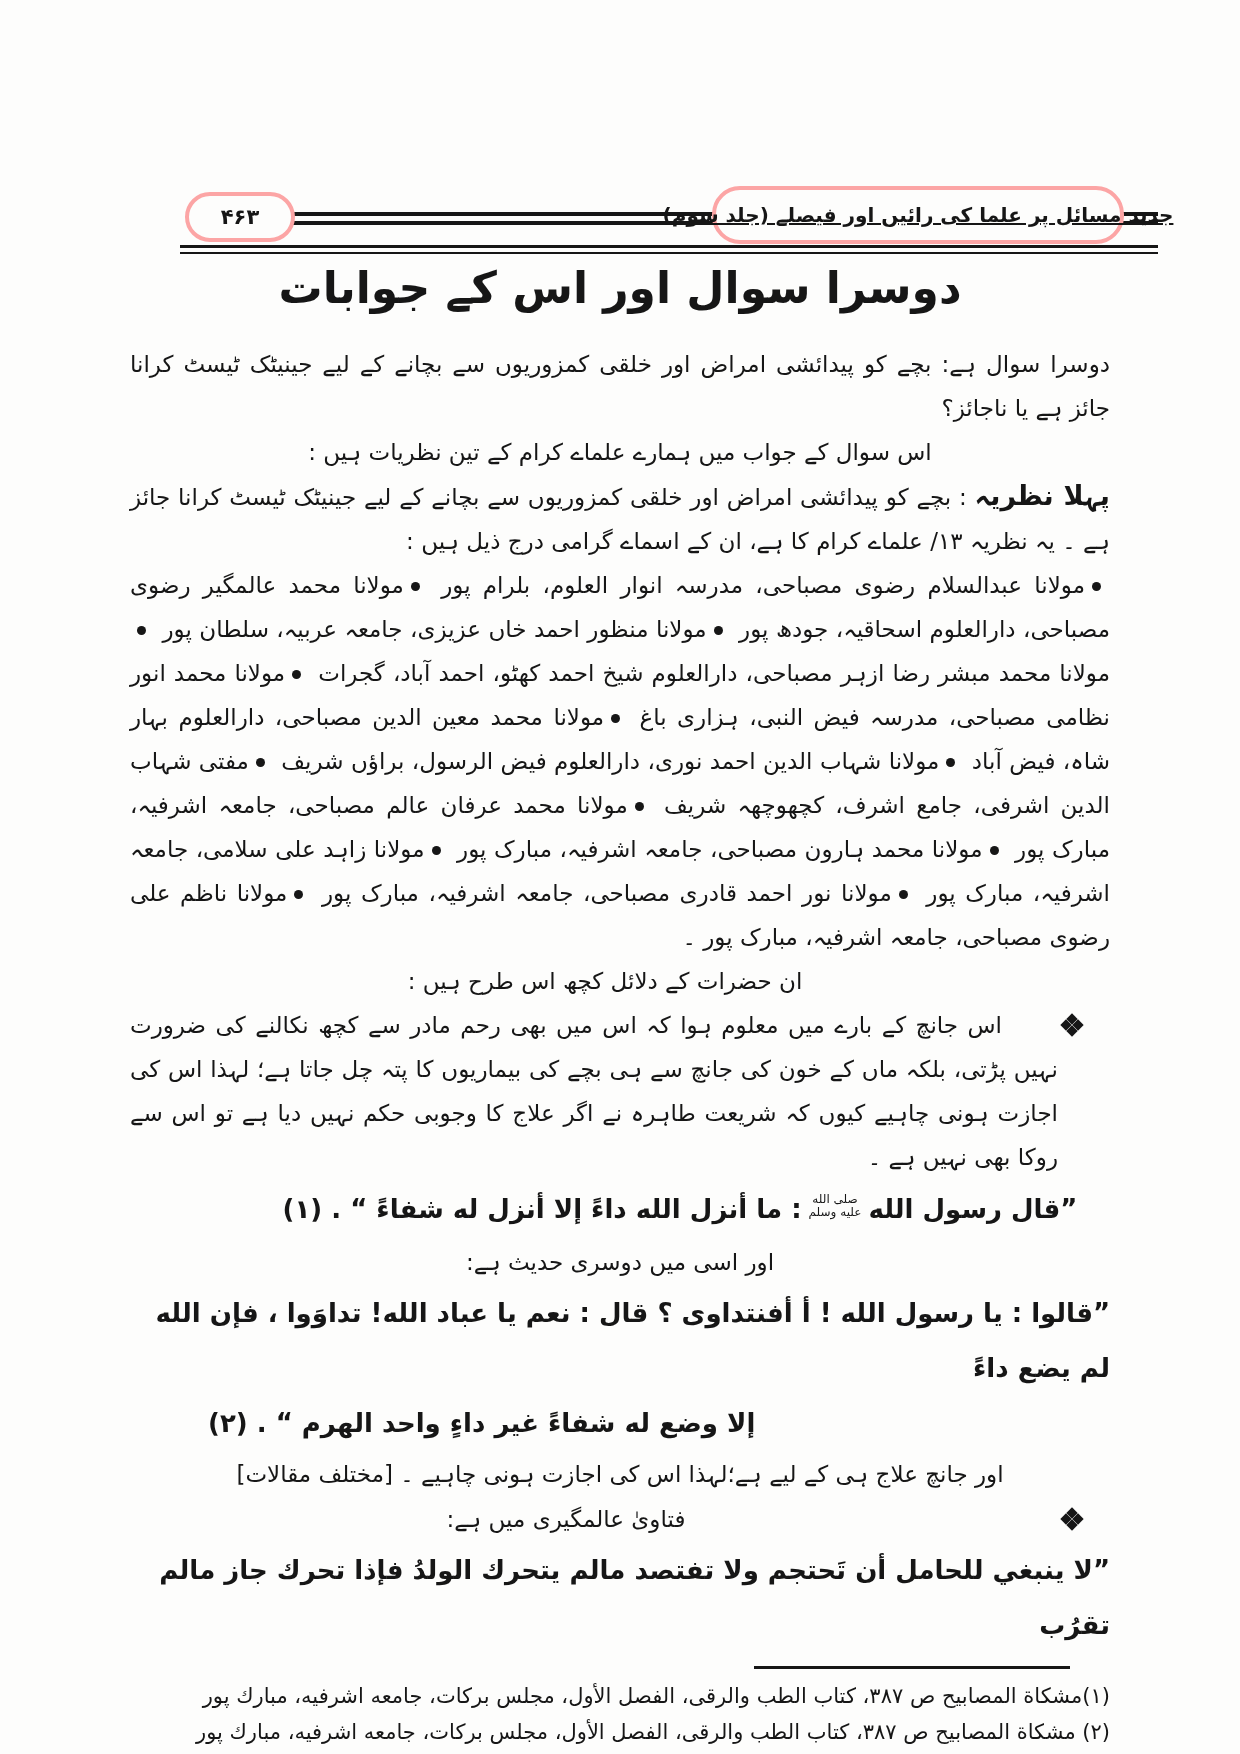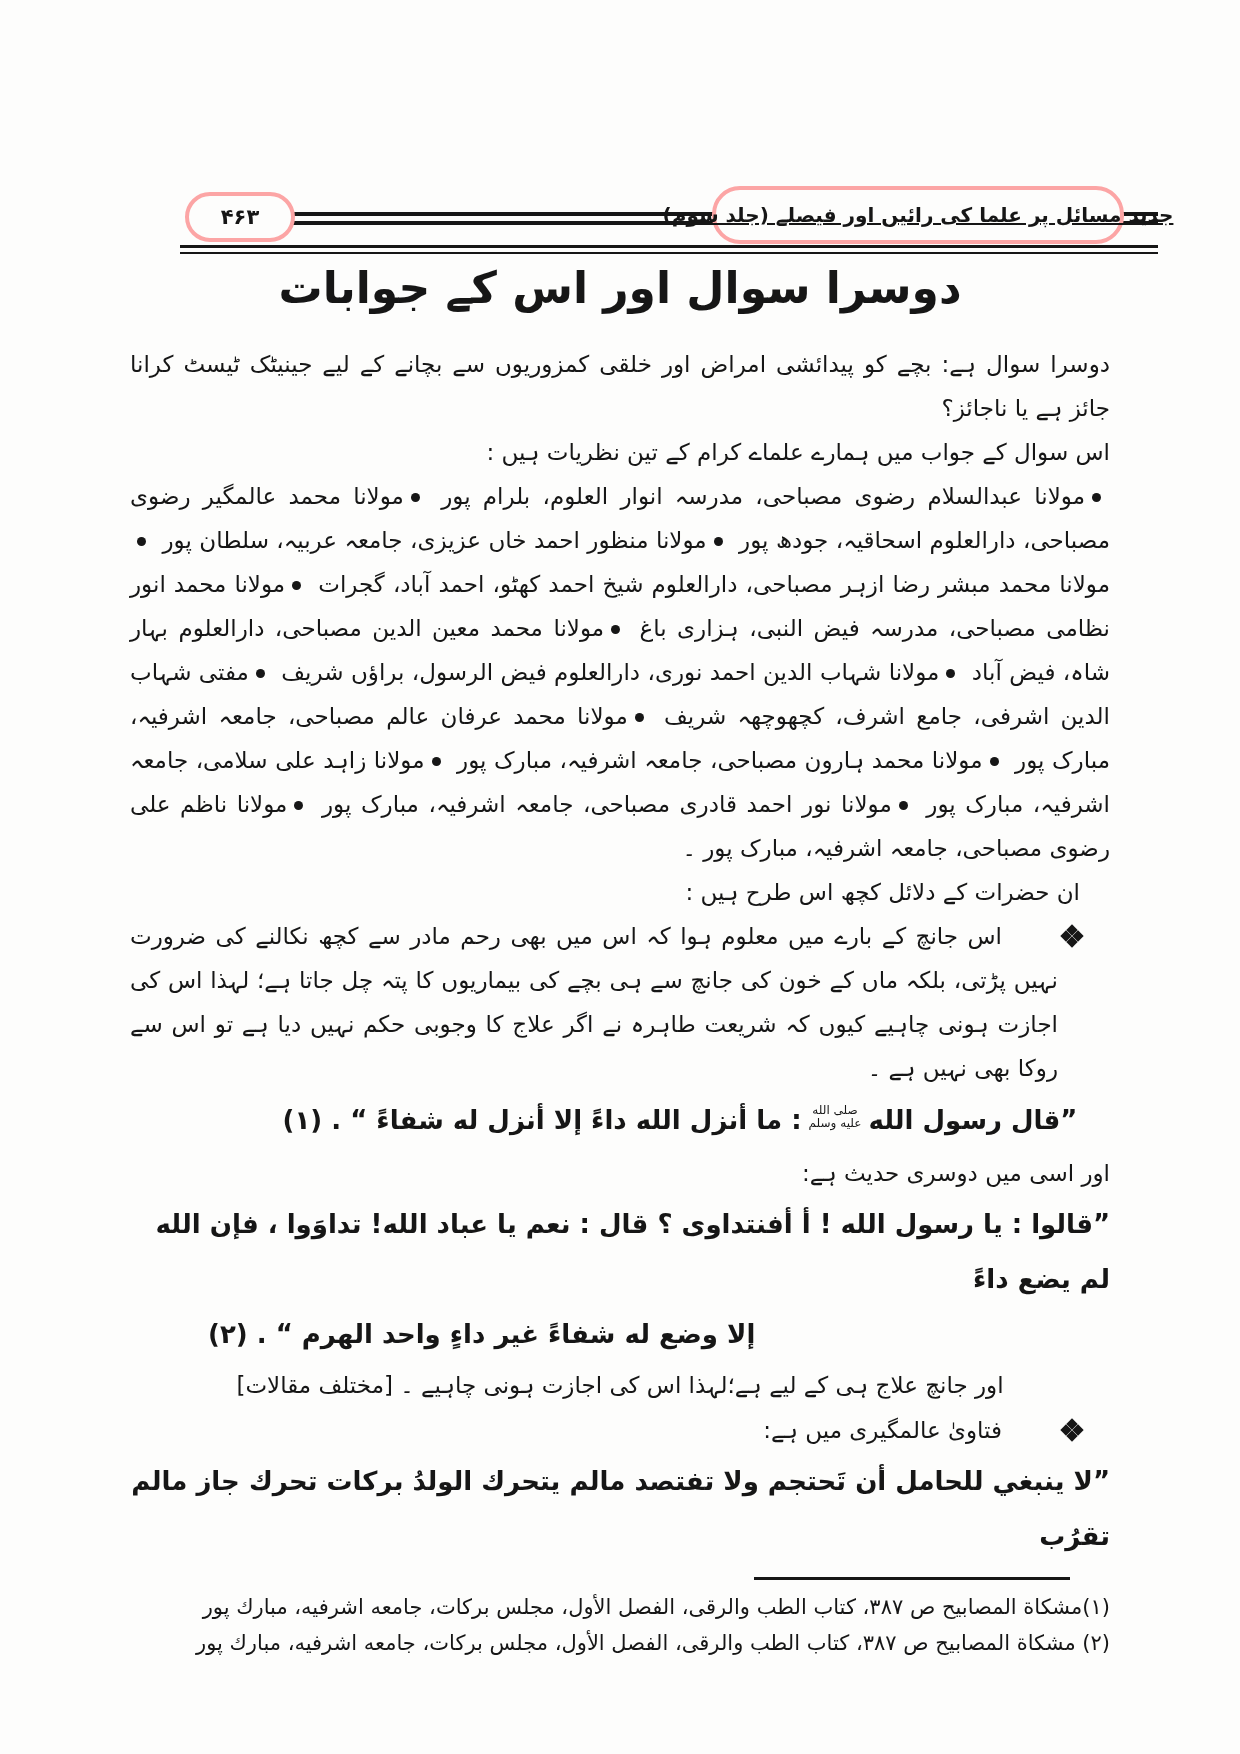--- a/index.html
+++ b/index.html
@@ -23,21 +23,21 @@
   #conn-main { left:290px; top:212px; width:428px; }
   #conn-stub { left:1120px; top:212px; width:38px; }
   .double-rule {
     position:absolute; left:180px; top:245px; width:978px; height:9px;
     border-top:3px solid #161616; border-bottom:2px solid #161616;
   }
   
   #content { position:absolute; top:258px; right:130px; width:980px; }
   h1.heading { text-align:center; font-size:44px; font-weight:bold; line-height:1.35; margin-bottom:25px; }
   p.body { font-size:23px; line-height:44px; text-align:justify; text-align-last:right; }
-  p.right-line { font-size:23px; line-height:44px; text-align:right; }
+  p.right-line { font-size:23px; line-height:44px; text-align:center; }
   .lead { font-weight:bold; font-size:27px; }
   .indent-sm { padding-right:30px; }
   
   .scholars { font-size:23px; line-height:44px; text-align:justify; text-align-last:right; }
   .dot {
     display:inline-block; width:9px; height:9px; border-radius:50%;
     background:#161616; margin:0 9px 0 7px; vertical-align:2px;
   }
   
   .bullet-para { position:relative; padding-right:52px; }
@@ -79,20 +79,21 @@
 <div class="double-rule"></div>
 
 <div id="content">
 
   <h1 class="heading">دوسرا سوال اور اس کے جوابات</h1>
 
   <p class="body">دوسرا سوال ہے: بچے کو پیدائشی امراض اور خلقی کمزوریوں سے بچانے کے لیے جینیٹک ٹیسٹ کرانا جائز ہے یا ناجائز؟</p>
 
   <p class="right-line">اس سوال کے جواب میں ہمارے علماے کرام کے تین نظریات ہیں :</p>
 
+  <p class="body"><span class="lead">پہلا نظریہ</span><span> : بچے کو پیدائشی امراض اور خلقی کمزوریوں سے بچانے کے لیے جینیٹک ٹیسٹ کرانا جائز ہے ۔ یہ نظریہ ۱۳/ علماے کرام کا ہے، ان کے اسماے گرامی درج ذیل ہیں :</span></p>
 
   <p class="scholars"><span class="scholar"><span class="dot"></span><span>مولانا عبدالسلام رضوی مصباحی، مدرسہ انوار العلوم، بلرام پور</span> </span><span class="scholar"><span class="dot"></span><span>مولانا محمد عالمگیر رضوی مصباحی، دارالعلوم اسحاقیہ، جودھ پور</span> </span><span class="scholar"><span class="dot"></span><span>مولانا منظور احمد خاں عزیزی، جامعہ عربیہ، سلطان پور</span> </span><span class="scholar"><span class="dot"></span><span>مولانا محمد مبشر رضا ازہر مصباحی، دارالعلوم شیخ احمد کھٹو، احمد آباد، گجرات</span> </span><span class="scholar"><span class="dot"></span><span>مولانا محمد انور نظامی مصباحی، مدرسہ فیض النبی، ہزاری باغ</span> </span><span class="scholar"><span class="dot"></span><span>مولانا محمد معین الدین مصباحی، دارالعلوم بہار شاہ، فیض آباد</span> </span><span class="scholar"><span class="dot"></span><span>مولانا شہاب الدین احمد نوری، دارالعلوم فیض الرسول، براؤں شریف</span> </span><span class="scholar"><span class="dot"></span><span>مفتی شہاب الدین اشرفی، جامع اشرف، کچھوچھہ شریف</span> </span><span class="scholar"><span class="dot"></span><span>مولانا محمد عرفان عالم مصباحی، جامعہ اشرفیہ، مبارک پور</span> </span><span class="scholar"><span class="dot"></span><span>مولانا محمد ہارون مصباحی، جامعہ اشرفیہ، مبارک پور</span> </span><span class="scholar"><span class="dot"></span><span>مولانا زاہد علی سلامی، جامعہ اشرفیہ، مبارک پور</span> </span><span class="scholar"><span class="dot"></span><span>مولانا نور احمد قادری مصباحی، جامعہ اشرفیہ، مبارک پور</span> </span><span class="scholar"><span class="dot"></span><span>مولانا ناظم علی رضوی مصباحی، جامعہ اشرفیہ، مبارک پور ۔</span> </span></p>
 
   <p class="right-line indent-sm">ان حضرات کے دلائل کچھ اس طرح ہیں :</p>
 
   <p class="body bullet-para first-indent last-left">
     <span class="dbul">
         <i></i>
         <i></i>
         <i></i>
@@ -118,21 +119,21 @@
 
   <p class="right-line bullet-para first-indent">
     <span class="dbul">
         <i></i>
         <i></i>
         <i></i>
         <i></i>
       </span><span>فتاویٰ عالمگیری میں ہے:</span>
   </p>
 
-  <div class="arabic fatawa-quote">”لا ينبغي للحامل أن تَحتجم ولا تفتصد مالم يتحرك الولدُ بركات تحرك جاز مالم تقرُب</div>
+  <div class="arabic fatawa-quote">”لا ينبغي للحامل أن تَحتجم ولا تفتصد مالم يتحرك الولدُ فإذا تحرك جاز مالم تقرُب</div>
 
   <div class="fn-rule"></div>
   <div>
       <p class="footnote">(۱)مشكاة المصابيح ص ۳۸۷، كتاب الطب والرقى، الفصل الأول، مجلس بركات، جامعه اشرفيه، مبارك پور</p>
       <p class="footnote">(۲) مشكاة المصابيح ص ۳۸۷، كتاب الطب والرقى، الفصل الأول، مجلس بركات، جامعه اشرفيه، مبارك پور</p>
     </div>
 
 </div>
 
 </body></html>

